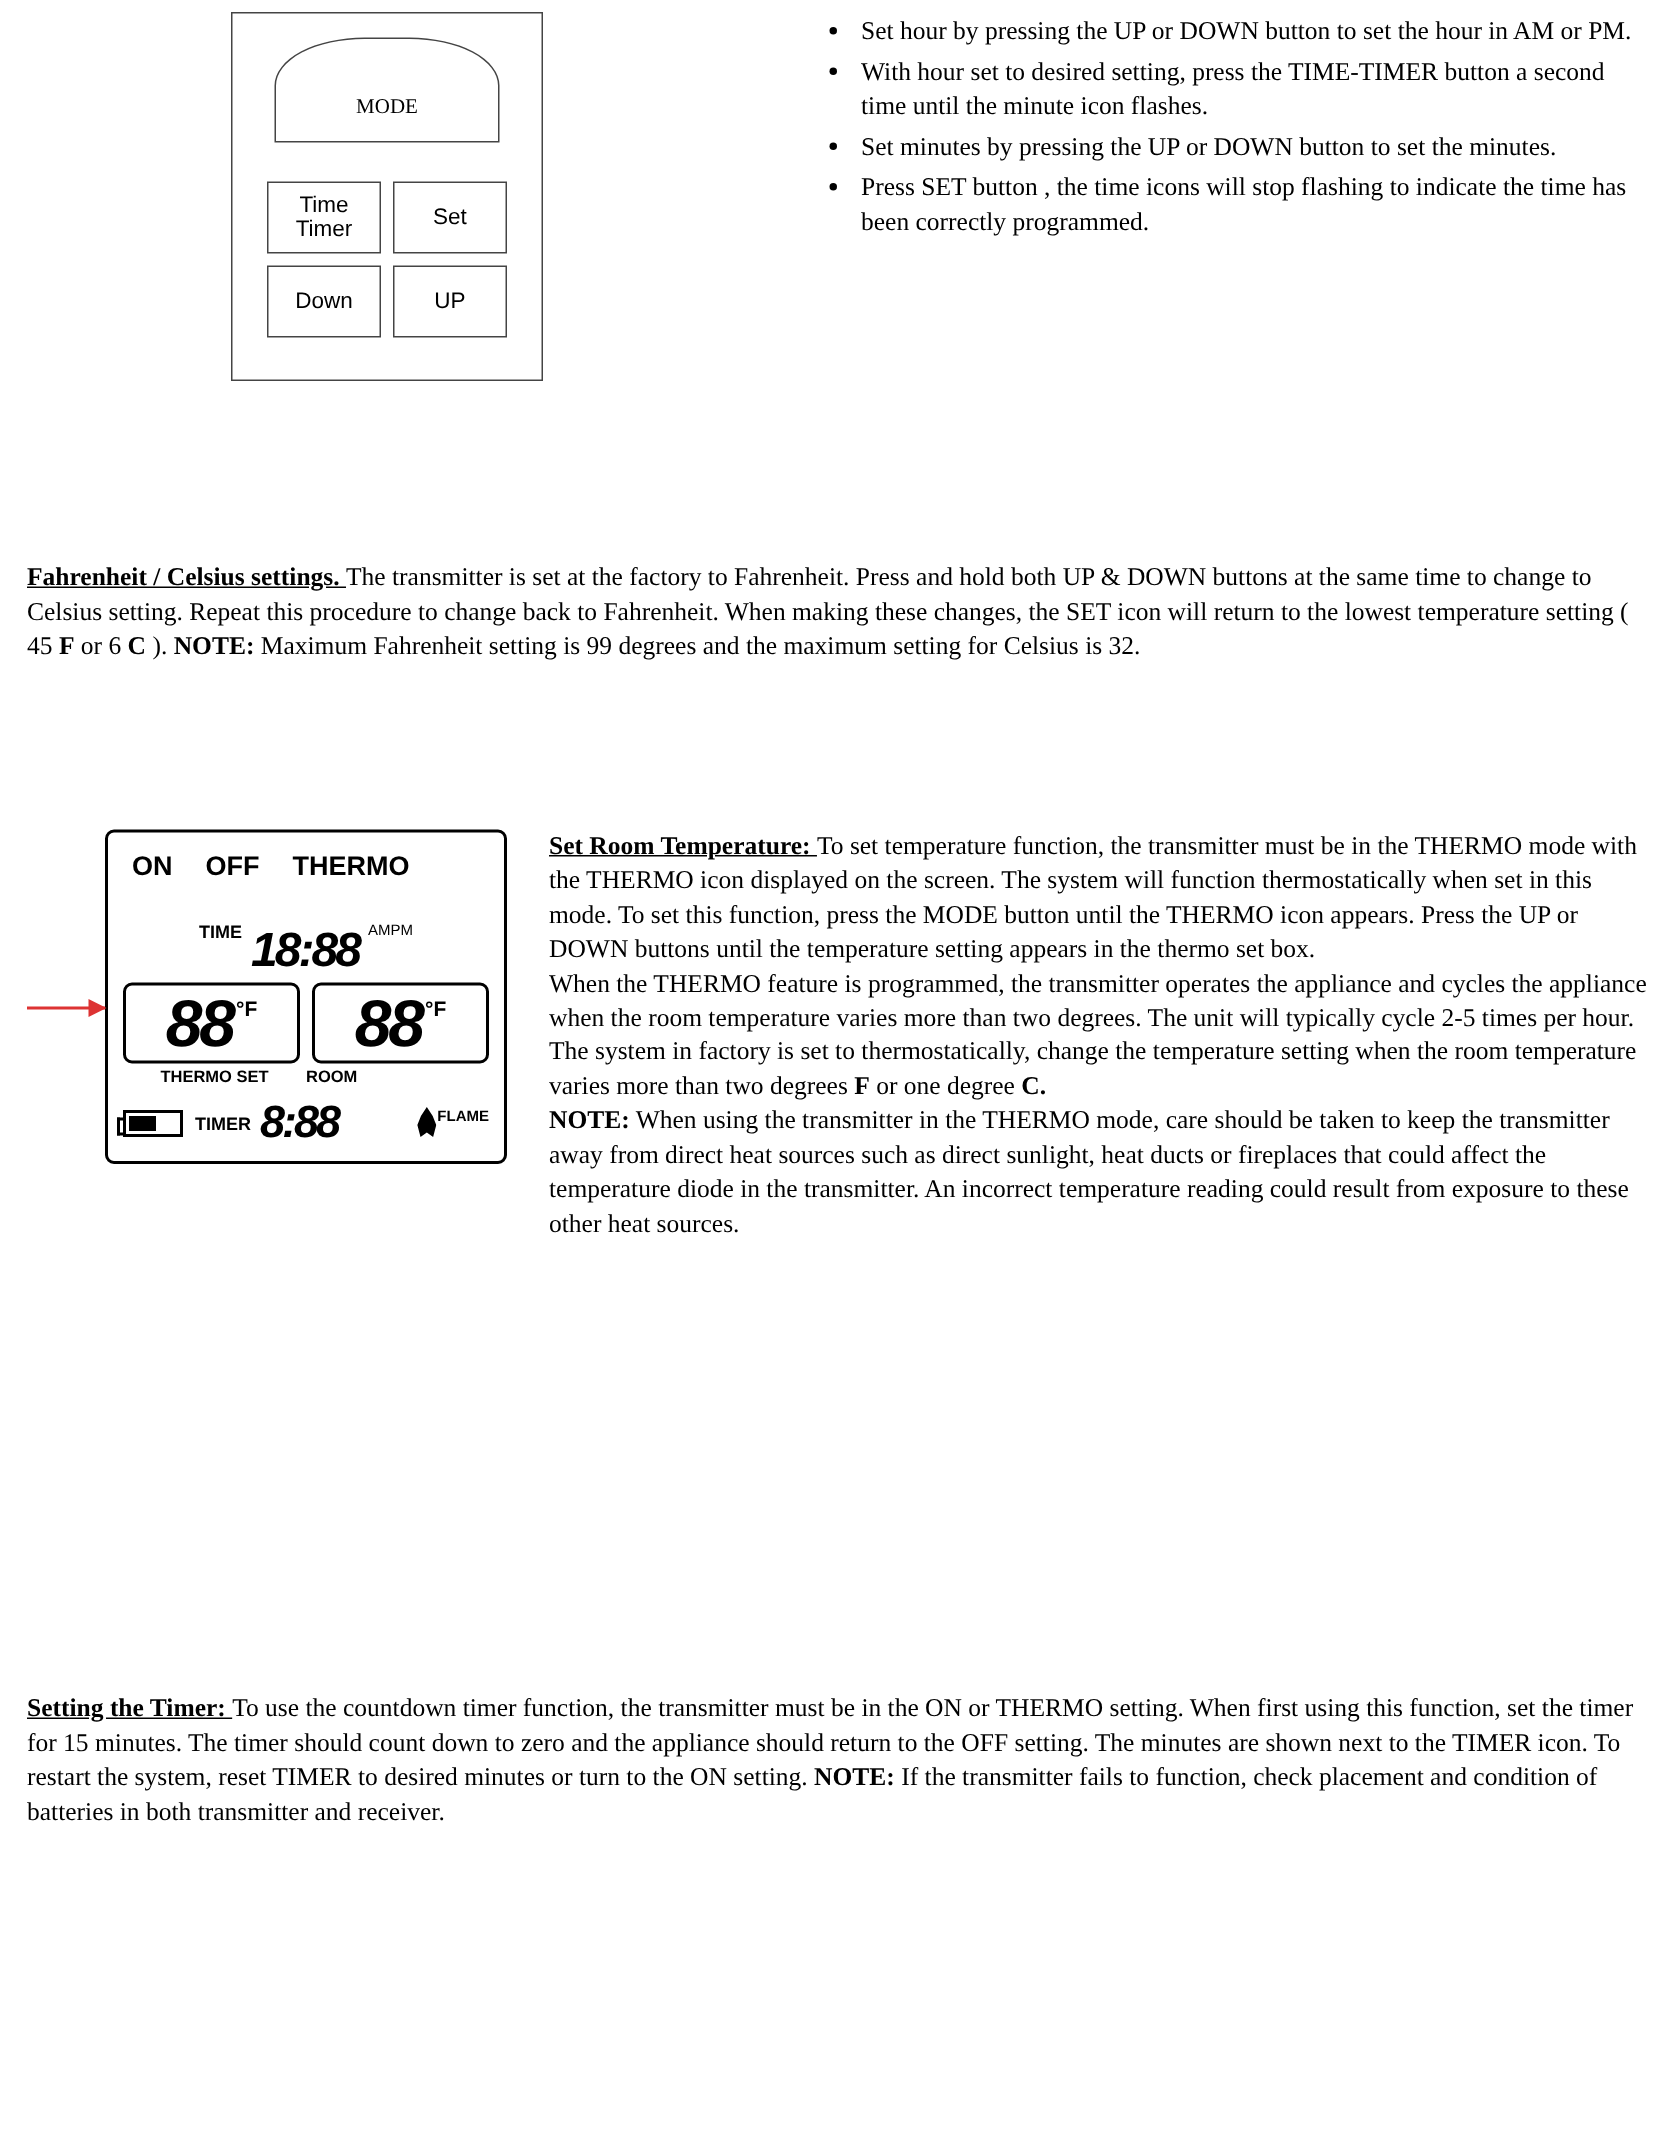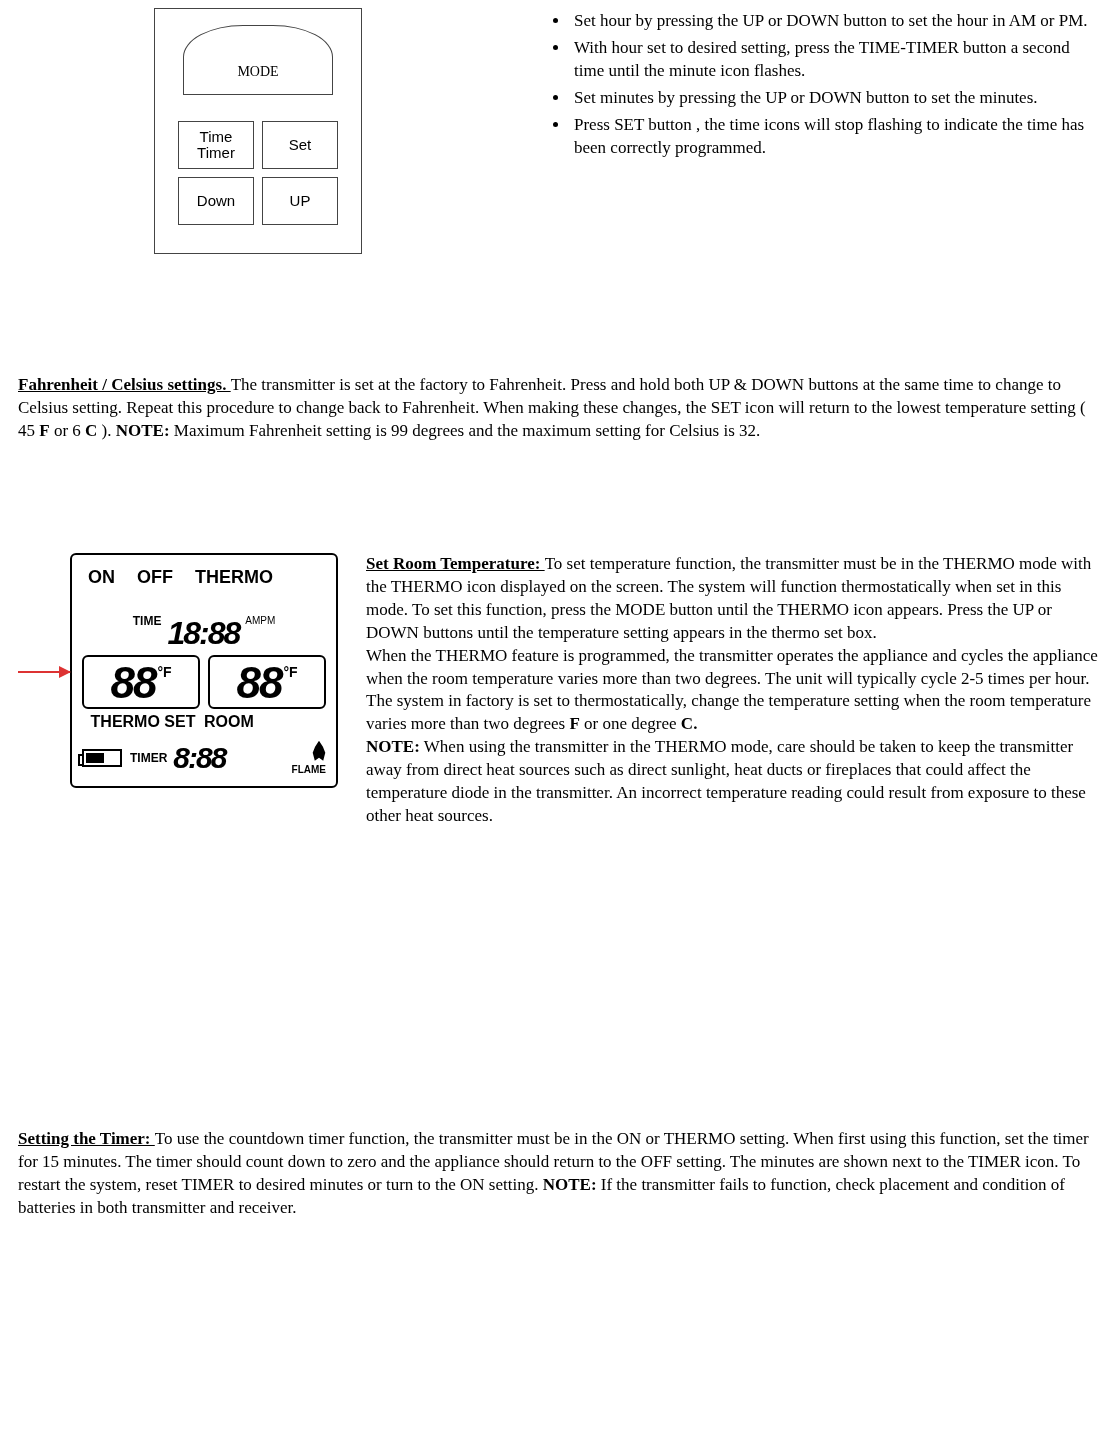--- a/index.html
+++ b/index.html
@@ -159,21 +159,21 @@
       border: 2px solid #000;
       border-radius: 6px;
       padding: 4px 6px 2px 6px;
       display: flex;
       justify-content: flex-end;
       align-items: flex-start;
     }
     .temp-box .inner { display: flex; align-items: flex-start; gap: 2px; width: 100%; justify-content: center;}
     .temp-digits { font-size: 44px; }
     .degf { font-size: 14px; font-weight: 900; align-self: flex-start; margin-top: 2px; }
-    .temp-labels { display: flex; font-size: 16px; font-weight: 900; }
+    .temp-labels { display: flex; font-size: 11px; font-weight: 900; }
     .temp-labels span:first-child { flex: 1; text-align: center; }
     .temp-labels span:last-child { flex: 1; text-align: left; }
     .timer-row {
       display: flex;
       align-items: center;
       gap: 6px;
       margin-top: 8px;
     }
     .battery-icon {
       width: 40px; height: 18px;
@@ -191,21 +191,21 @@
     }
     .battery-icon::after {
       content: "";
       position: absolute;
       left: 2px; top: 2px;
       width: 18px; height: 10px;
       background: #000;
     }
     .timer-lbl { font-size: 12px; font-weight: 900; }
     .timer-digits { font-size: 30px; }
-    .flame-col { display: flex; flex-direction: column; align-items: flex-end; margin-left: auto; }
+    .flame-col { display: flex; flex-direction: row; align-items: flex-start; margin-left: auto; }
     .flame-icon {
       width: 14px; height: 20px;
       background: #000;
       clip-path: polygon(50% 0%, 78% 30%, 95% 60%, 80% 100%, 50% 85%, 20% 100%, 5% 60%, 22% 30%);
       margin-bottom: 2px;
     }
     .flame-lbl { font-size: 10px; font-weight: 900; }
     .room-temp-text {
       flex: 1 1 auto;
     }

